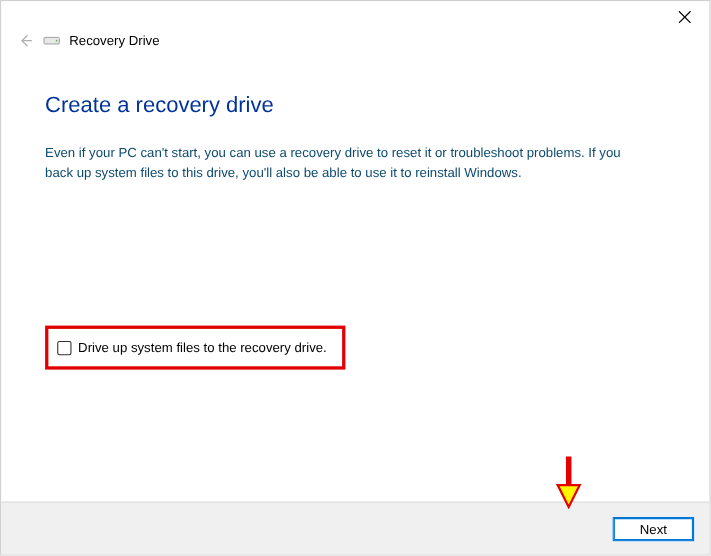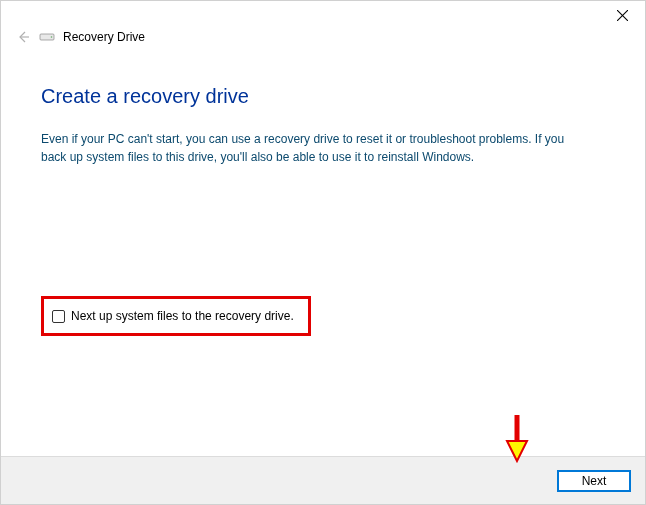--- a/index.html
+++ b/index.html
@@ -144,21 +144,21 @@
     </svg>
     <span class="app-title">Recovery Drive</span>
   </div>
 
   <div class="content">
     <h1 class="heading">Create a recovery drive</h1>
     <p class="body-text">Even if your PC can't start, you can use a recovery drive to reset it or troubleshoot problems. If you back up system files to this drive, you'll also be able to use it to reinstall Windows.</p>
 
     <div class="checkbox-highlight">
       <span class="checkbox"></span>
-      <span class="checkbox-label">Next up system files to the recovery drive.</span>
+      <span class="checkbox-label">Drive up system files to the recovery drive.</span>
     </div>
   </div>
 
   <div class="footer">
     <svg class="arrow-annotate" width="24" height="50" viewBox="0 0 24 50">
       <line x1="12" y1="2" x2="12" y2="30" stroke="#e20000" stroke-width="5"></line>
       <polygon points="12,48 2,28 22,28" fill="#fff600" stroke="#e20000" stroke-width="2"></polygon>
     </svg>
     <button class="btn primary">Next</button>
   </div>

